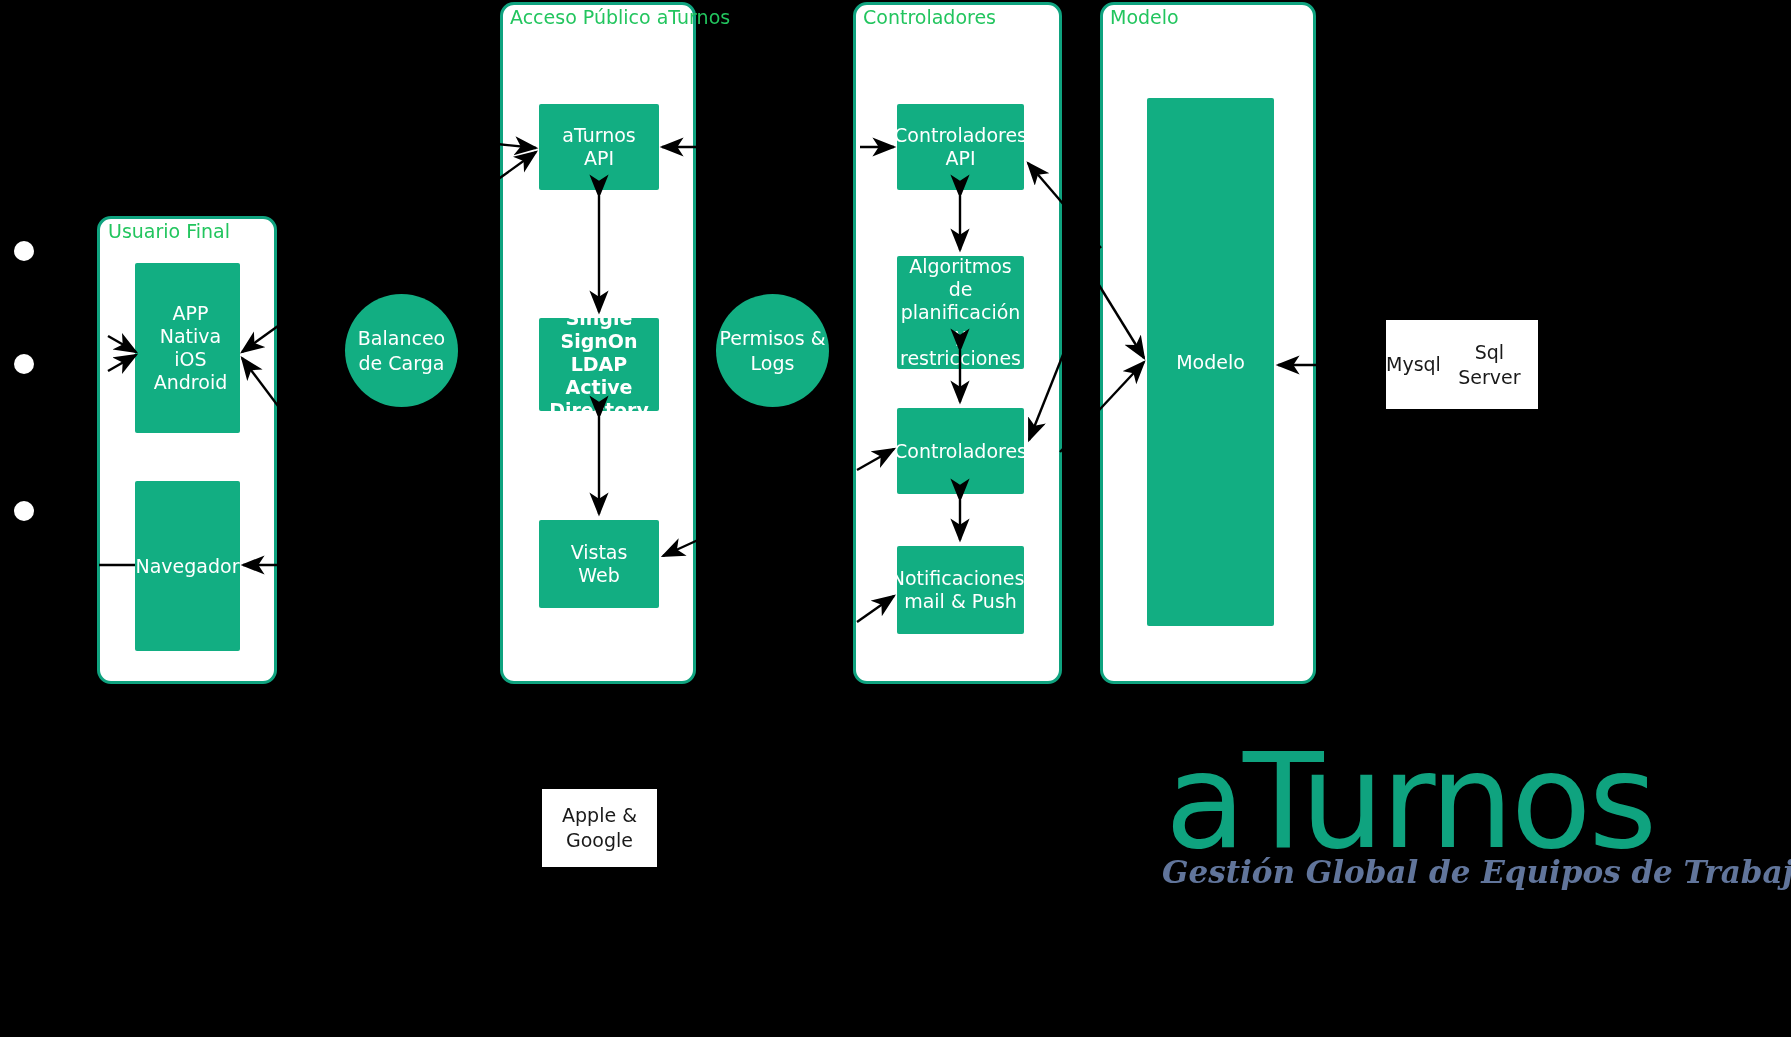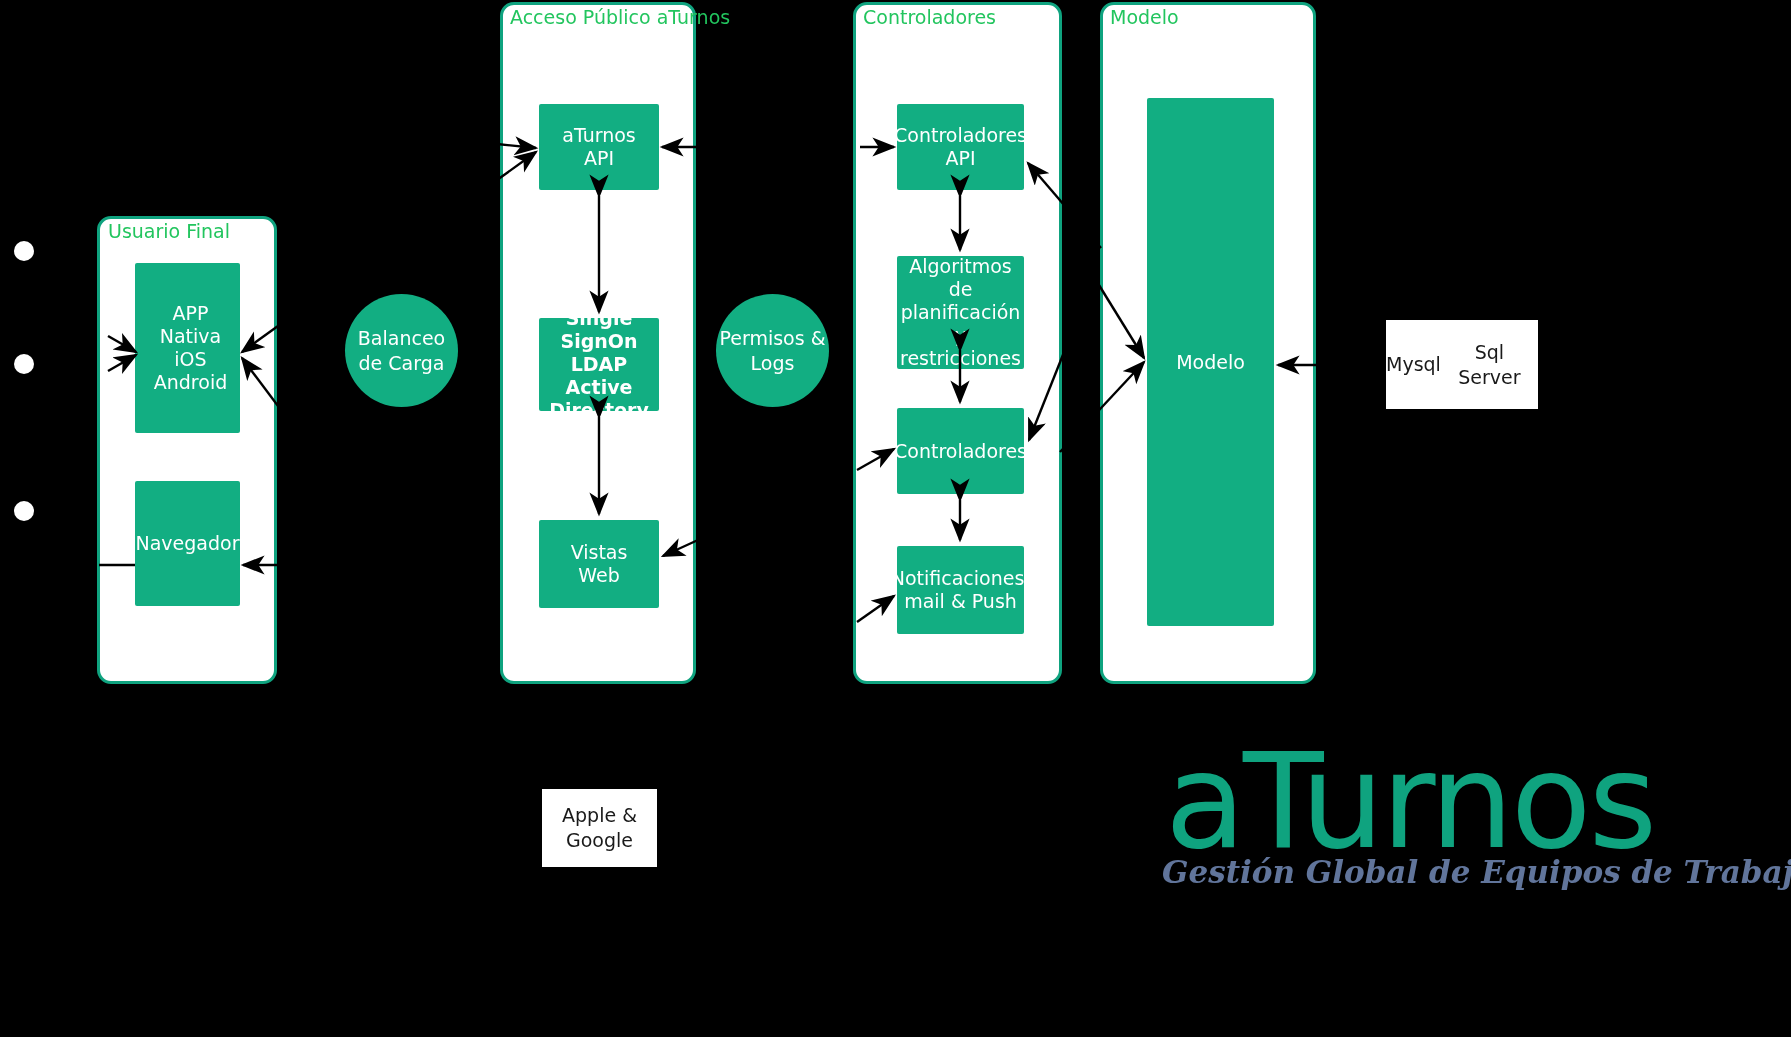--- a/index.html
+++ b/index.html
@@ -72,21 +72,21 @@
 
   <div class="group" style="left:97px;top:216px;width:180px;height:468px;"></div>
   <div class="group-title" style="left:108px;top:220px;">Usuario Final</div>
 
   <div class="node" style="left:135px;top:263px;width:105px;height:170px;flex-direction:column;padding-left:12px;">
     <span>APP Nativa</span>
     <span>iOS</span>
     <span>Android</span>
   </div>
 
-  <div class="node" style="left:135px;top:481px;width:105px;height:125px;">
+  <div class="node" style="left:135px;top:481px;width:105px;height:170px;">
     <span>Navegador</span>
   </div>
 
   <div class="circle" style="left:345px;top:294px;width:113px;height:113px;flex-direction:column;">
     <span>Balanceo</span>
     <span>de Carga</span>
   </div>
 
   <div class="group" style="left:500px;top:2px;width:196px;height:682px;"></div>
   <div class="group-title" style="left:510px;top:6px;">Acceso Público aTurnos</div>

